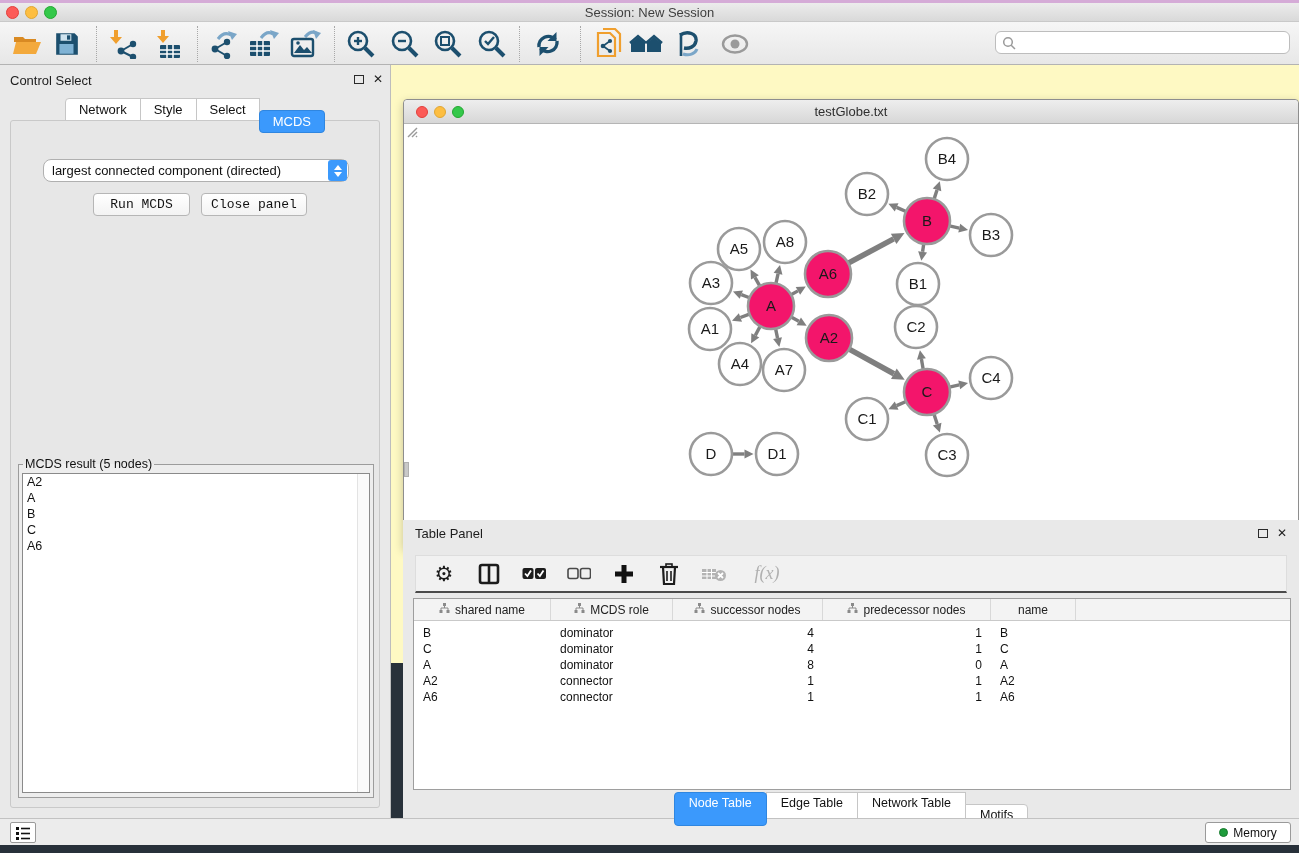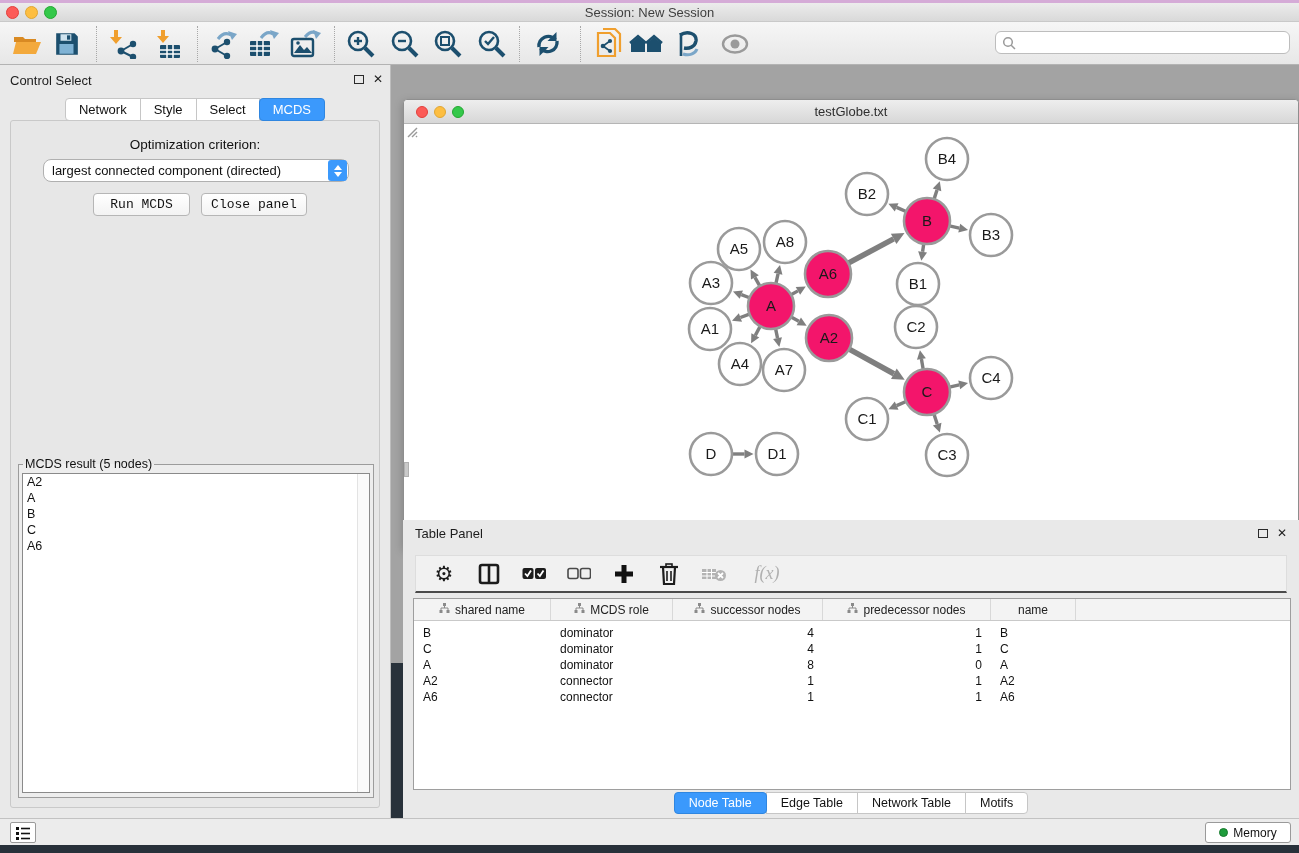--- a/index.html
+++ b/index.html
@@ -1,20 +1,20 @@
 <!DOCTYPE html>
 <html style="--accent: #3b99fc;"><head>
 <meta charset="utf-8">
 <style>
   * { margin:0; padding:0; box-sizing:border-box; }
   html,body { width:1299px; height:853px; }
   body { font-family:"Liberation Sans", sans-serif; position:relative; overflow:hidden; }
   .desktop { position:absolute; inset:0; background:#28313a; }
   .purple-strip { position:absolute; left:0; top:0; width:1299px; height:3px; background:#d5abd7; }
-  .app { position:absolute; left:0; top:3px; width:1299px; height:660px; background:#a3a3a3; }
+  .app { position:absolute; left:0; top:3px; width:1299px; height:660px; background:#fef9c3; }
 
   
   .titlebar { position:absolute; left:0; top:0; width:100%; height:19px;
     background:linear-gradient(#ececec,#d9d9d9); border-bottom:1px solid #c9c9c9; }
   .titlebar .title { position:absolute; left:0; right:0; top:2px; text-align:center;
     font-size:13px; color:#3f3f3f; }
   .lights { position:absolute; left:6px; top:3px; display:flex; gap:6px; }
   .light { width:13px; height:13px; border-radius:50%; }
   .light.red { background:#fc5b57; border:1px solid #e2403c; }
   .light.yellow { background:#fdbe41; border:1px solid #e0a633; }
@@ -37,21 +37,21 @@
   .close-glyph { font-family:"DejaVu Sans", sans-serif; font-size:12px; font-weight:bold; color:#1c1c1c; line-height:10px; }
   .panel-ctrls { position:absolute; top:9px; display:flex; gap:9px; align-items:center; }
   .cp-ctrls { right:7px; }
 
   .seg-tabs { display:flex; justify-content:center; }
   .cp-tabs { position:absolute; left:0; top:33px; width:100%; }
   .seg-tab { background:#fff; border:1px solid #c6c6c6; color:#111; font-size:13px;
     padding:3px 13px; cursor:default; position:relative; }
   .seg-tab + .seg-tab { margin-left:-1px; }
   .seg-tab:first-child { border-radius:4px 0 0 4px; }
-  .seg-tab:last-child { border-radius:0 4px 4px 0; }
+  .seg-tab:last-child { border-radius:0 4px 4px 0;margin-top:12px; }
   .seg-tab.active { background:var(--accent); border-color:#2f86e0; color:#fff; z-index:1; border-radius:4px; }
 
   .cp-pane { position:absolute; left:10px; top:55px; width:370px; height:688px;
     background:#e7e7e7; border:1px solid #c9c9c9; border-radius:3px; }
   .opt-label { position:absolute; left:0; right:0; top:16px; text-align:center; font-size:13.5px; color:#111; }
   .dropdown { position:absolute; left:32px; top:38px; width:306px; height:23px; background:#fff;
     border:1px solid #b0b0b0; border-radius:8px; display:flex; align-items:center; }
   .dropdown .dd-value { flex:1; font-size:13px; color:#111; padding-left:8px; white-space:nowrap; }
   .dd-stepper { width:19px; height:21px; background:var(--accent); border-radius:3px; margin-right:1px;
     display:flex; flex-direction:column; align-items:center; justify-content:center; gap:2px; }
@@ -306,21 +306,20 @@
       <span class="close-glyph">✕</span>
     </div>
     <div class="seg-tabs cp-tabs" id="cp-tabs">
           <div class="seg-tab">Network</div>
           <div class="seg-tab">Style</div>
           <div class="seg-tab">Select</div>
           <div class="seg-tab active">MCDS</div>
         </div>
 
     <div class="cp-pane">
-      <div class="opt-label">Optimization criterion:</div>
       <div class="dropdown">
         <span class="dd-value">largest connected component (directed)</span>
         <span class="dd-stepper">
               <span class="dd-up"></span>
               <span class="dd-down"></span>
             </span>
       </div>
       <div class="cp-btn run-btn">Run MCDS</div>
       <div class="cp-btn closep-btn">Close panel</div>
 

